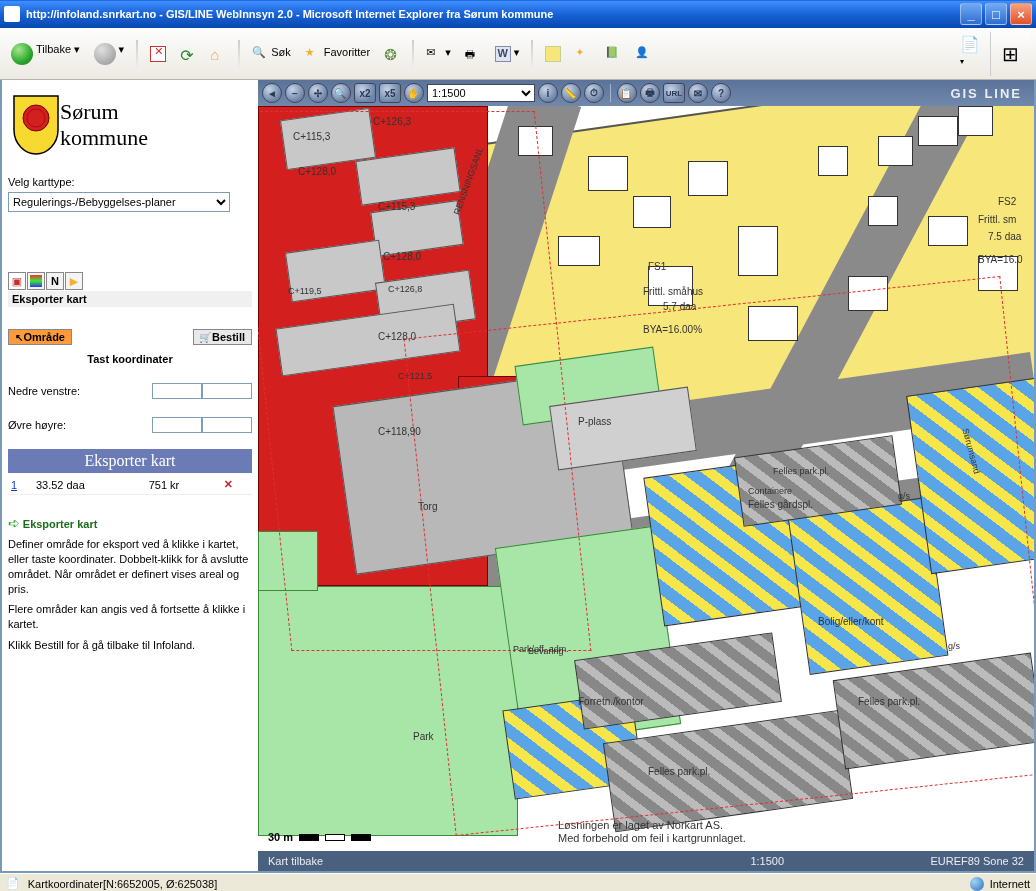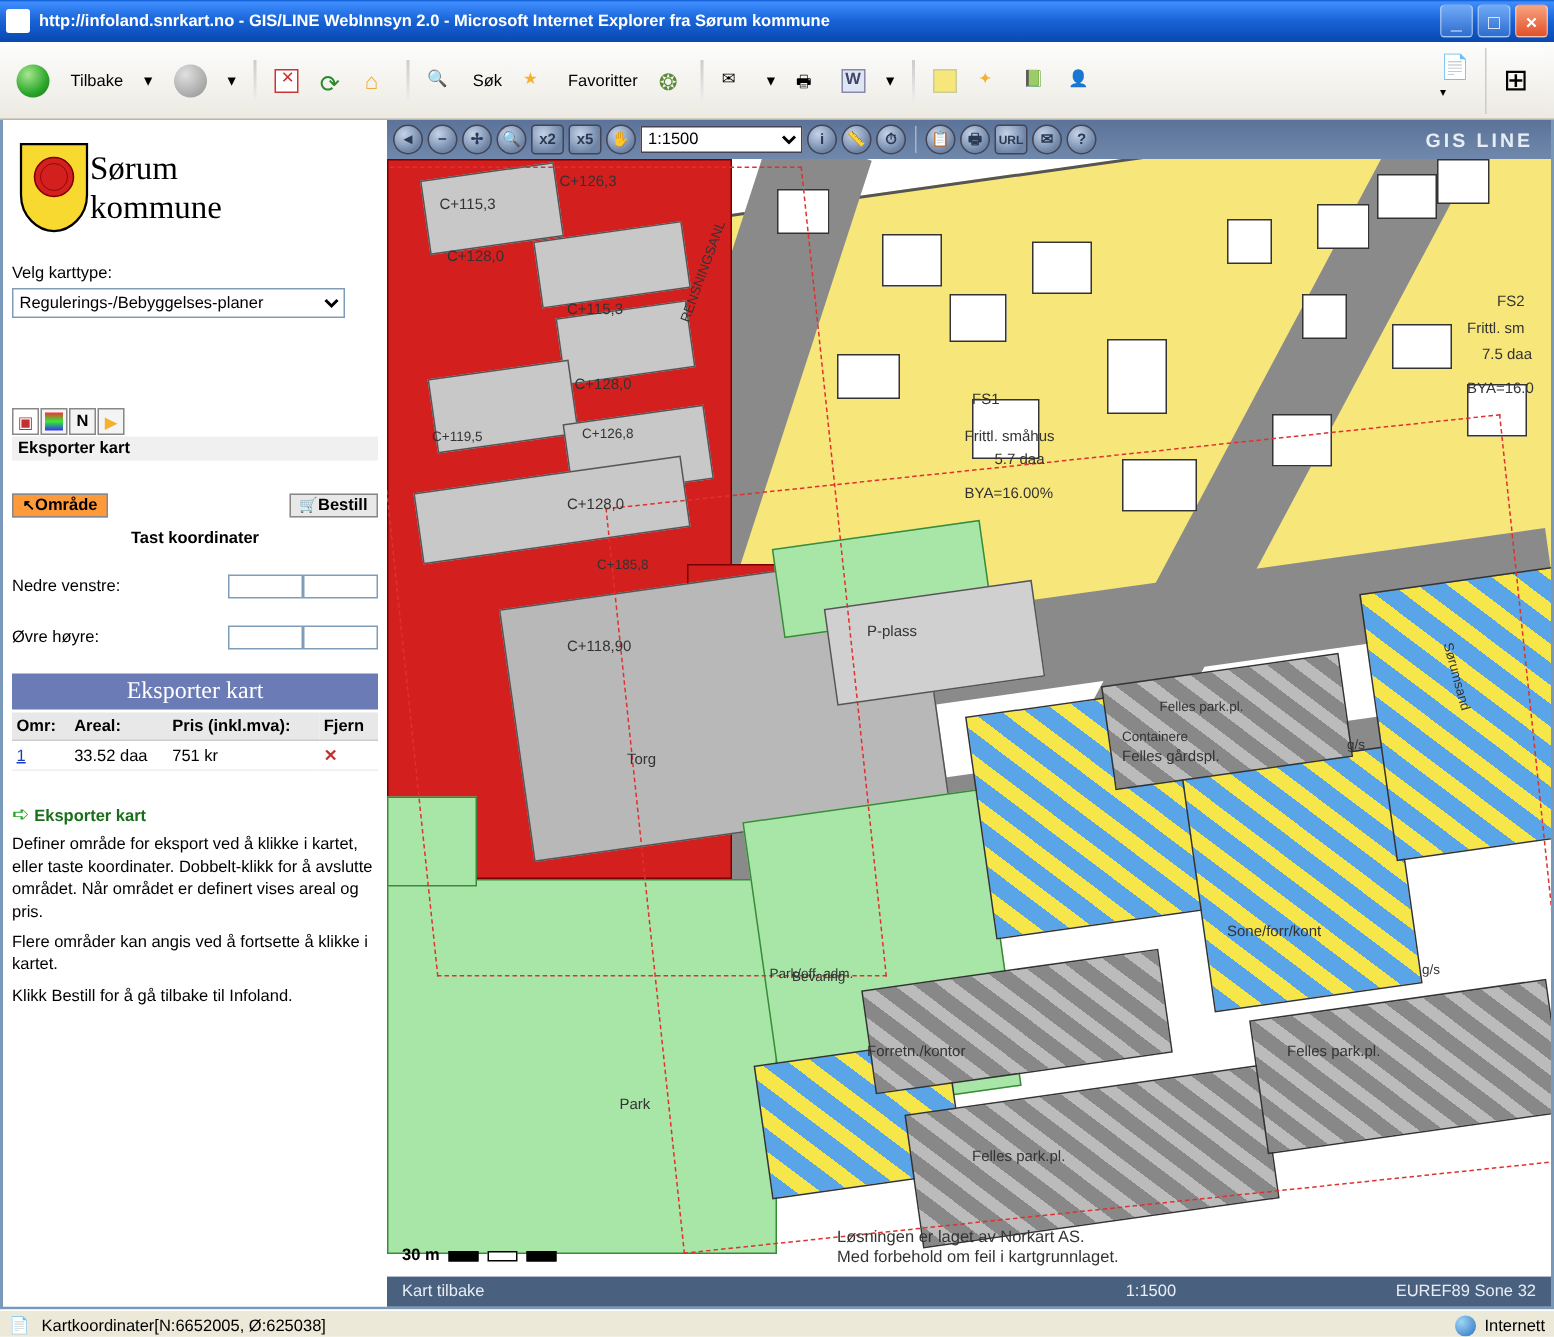--- a/index.html
+++ b/index.html
@@ -5,21 +5,21 @@
 *{box-sizing:border-box;margin:0;padding:0;font-family:Tahoma,Arial,sans-serif;font-size:11px}
 body{width:1036px;height:891px;background:#ece9d8;overflow:hidden}
 .titlebar{height:28px;background:linear-gradient(#0a5acf,#3f8dff 5%,#1863d6 50%,#0947b0);display:flex;align-items:center;padding:0 4px;color:#fff}
 .titlebar .t-icon{width:16px;height:16px;background:#fff;border-radius:2px;margin-right:6px}
 .titlebar-text{flex:1;font-weight:bold}
 .winbtns{display:flex;gap:3px}
 .winbtn{width:22px;height:22px;border-radius:3px;display:flex;align-items:center;justify-content:center;font-weight:bold;font-family:Arial;font-size:13px;color:#fff;border:1px solid rgba(255,255,255,.4)}
 .winbtn.min,.winbtn.max{background:linear-gradient(#6fa9f5,#2e6dcf)}
 .winbtn.close{background:linear-gradient(#f8a27e,#e0512b)}
 .ie-toolbar{height:52px;background:linear-gradient(#fdfdfd,#eceae2);border-bottom:1px solid #b5b5a8;display:flex;align-items:center;padding:0 6px;gap:4px}
-.ie-btn{display:flex;align-items:center;gap:14px;padding:3px 5px;border-radius:3px}
+.ie-btn{display:flex;align-items:flex-start;gap:3px;padding:3px 5px;border-radius:3px}
 .ie-icon{width:22px;height:22px;border-radius:50%}
 .nav-back{background:radial-gradient(circle at 35% 30%,#a6e68f,#2ca82c 60%,#1a6e1a)}
 .nav-fwd{background:radial-gradient(circle at 35% 30%,#e0e0e0,#b0b0b0 60%,#909090)}
 .sm-icon{width:16px;height:16px;display:inline-block}
 .sep{width:2px;height:28px;background:linear-gradient(#ccc,#eee);margin:0 3px}
 .win-flag{width:40px;height:44px;margin-left:auto;background:linear-gradient(#fdfdfd,#eceae2);display:flex;align-items:center;justify-content:center;border-left:1px solid #ccc}
 .content{display:flex;height:793px;background:#fff;border:2px solid #7a98b8;border-top:none}
 .sidebar{width:256px;background:#fff;padding:6px;display:flex;flex-direction:column}
 .logo-area{display:flex;align-items:center;padding:8px 4px 16px}
 .shield{width:48px;height:62px;position:relative}
@@ -185,26 +185,20 @@
         <span><input style=""><input style=""></span>
       </div>
     <div class="coord-row">
         <span>Øvre høyre:</span>
         <span><input style=""><input style=""></span>
       </div>
 
     <div class="export-hdr">Eksporter kart</div>
     <table class="export">
       <tbody>
-          <tr>
-        <th>Omr:</th>
-        <th>Areal:</th>
-        <th>Pris (inkl.mva):</th>
-        <th>Fjern</th>
-      </tr>
       <tr>
         <td><a class="link">1</a></td>
         <td>33.52 daa</td>
         <td>751 kr</td>
         <td><span class="rem">✕</span></td>
       </tr>
     </tbody>
       </table>
 
     <div class="help-sec">
@@ -298,37 +292,37 @@
       <div class="sel-line" style="left:170px;top:200px;width:600px;height:500px;transform:rotate(-6deg)"></div>
 
       <span class="maplbl" style="left:35px;top:25px">C+115,3</span>
       <span class="maplbl" style="left:115px;top:10px">C+126,3</span>
       <span class="maplbl" style="left:40px;top:60px">C+128,0</span>
       <span class="maplbl" style="left:120px;top:95px">C+115,3</span>
       <span class="maplbl" style="left:125px;top:145px">C+128,0</span>
       <span class="maplbl" style="left:30px;top:180px;font-size:9px">C+119,5</span>
       <span class="maplbl" style="left:130px;top:178px;font-size:9px">C+126,8</span>
       <span class="maplbl" style="left:120px;top:225px">C+128,0</span>
-      <span class="maplbl" style="left:140px;top:265px;font-size:9px">C+185,8</span>
+      <span class="maplbl" style="left:140px;top:265px;font-size:9px">C+121,5</span>
       <span class="maplbl" style="left:120px;top:320px">C+118,90</span>
       <span class="maplbl" style="left:175px;top:70px;transform:rotate(-70deg);font-size:9px">RENSNINGSANL</span>
       <span class="maplbl" style="left:390px;top:155px">FS1</span>
       <span class="maplbl" style="left:385px;top:180px">Frittl. småhus</span>
       <span class="maplbl" style="left:405px;top:195px">5.7 daa</span>
       <span class="maplbl" style="left:385px;top:218px">BYA=16.00%</span>
       <span class="maplbl" style="left:740px;top:90px">FS2</span>
       <span class="maplbl" style="left:720px;top:108px">Frittl. sm</span>
       <span class="maplbl" style="left:730px;top:125px">7.5 daa</span>
       <span class="maplbl" style="left:720px;top:148px">BYA=16.0</span>
       <span class="maplbl" style="left:320px;top:310px">P-plass</span>
       <span class="maplbl" style="left:160px;top:395px">Torg</span>
       <span class="maplbl" style="left:515px;top:360px;font-size:9px">Felles park.pl.</span>
       <span class="maplbl" style="left:490px;top:380px;font-size:9px">Containere</span>
       <span class="maplbl" style="left:490px;top:393px;font-size:10px">Felles gårdspl.</span>
-      <span class="maplbl" style="left:560px;top:510px">Sone/forr/kont</span>
+      <span class="maplbl" style="left:560px;top:510px">Bolig/eller/kont</span>
       <span class="maplbl" style="left:320px;top:590px">Forretn./kontor</span>
       <span class="maplbl" style="left:600px;top:590px">Felles park.pl.</span>
       <span class="maplbl" style="left:390px;top:660px">Felles park.pl.</span>
       <span class="maplbl" style="left:155px;top:625px">Park</span>
       <span class="maplbl" style="left:255px;top:538px;font-size:9px">Park/off. adm.</span>
       <span class="maplbl" style="left:270px;top:540px;font-size:9px">Bevaring</span>
       <span class="maplbl" style="left:640px;top:385px;font-size:9px">g/s</span>
       <span class="maplbl" style="left:690px;top:535px;font-size:9px">g/s</span>
       <span class="maplbl" style="left:690px;top:340px;transform:rotate(75deg);font-size:9px">Sørumsand</span>
 

